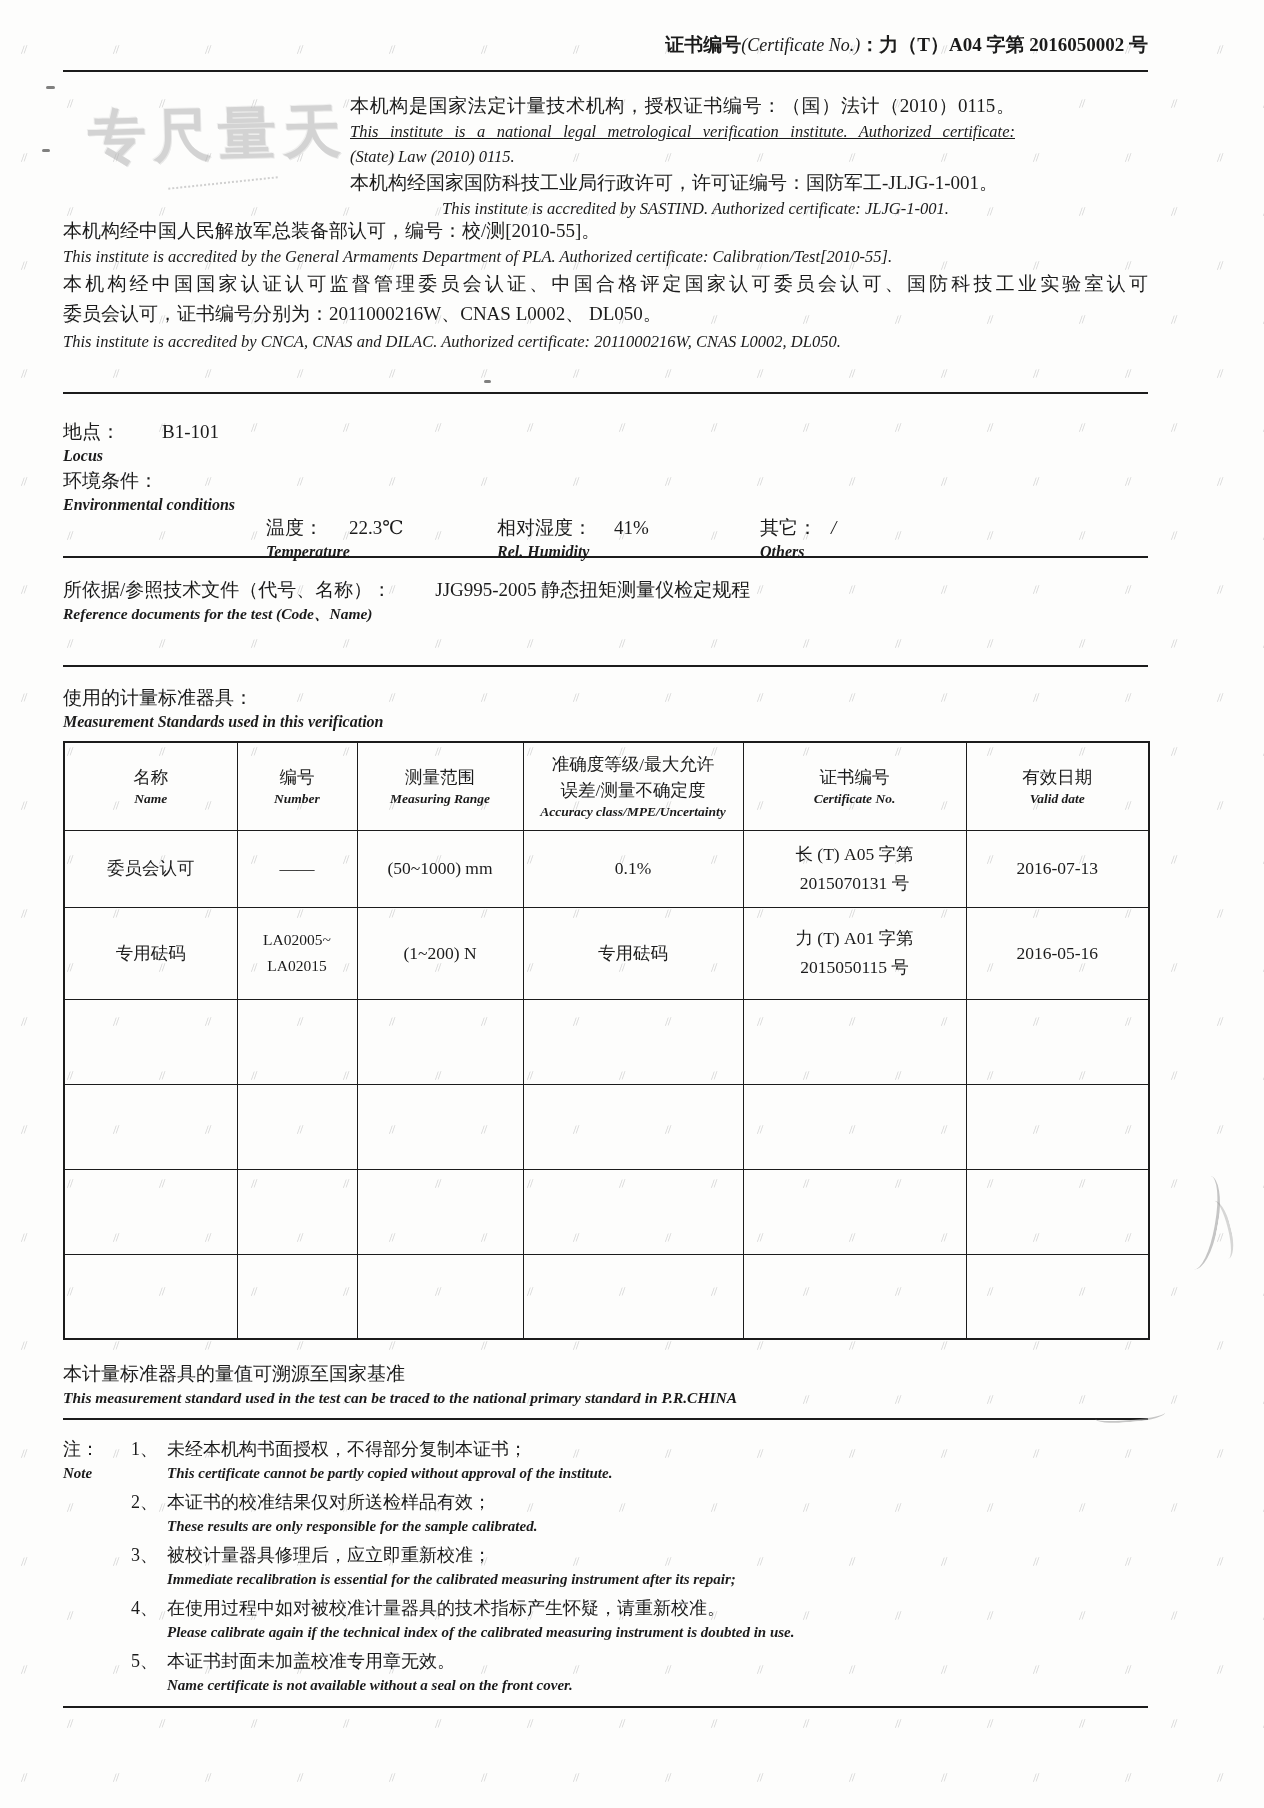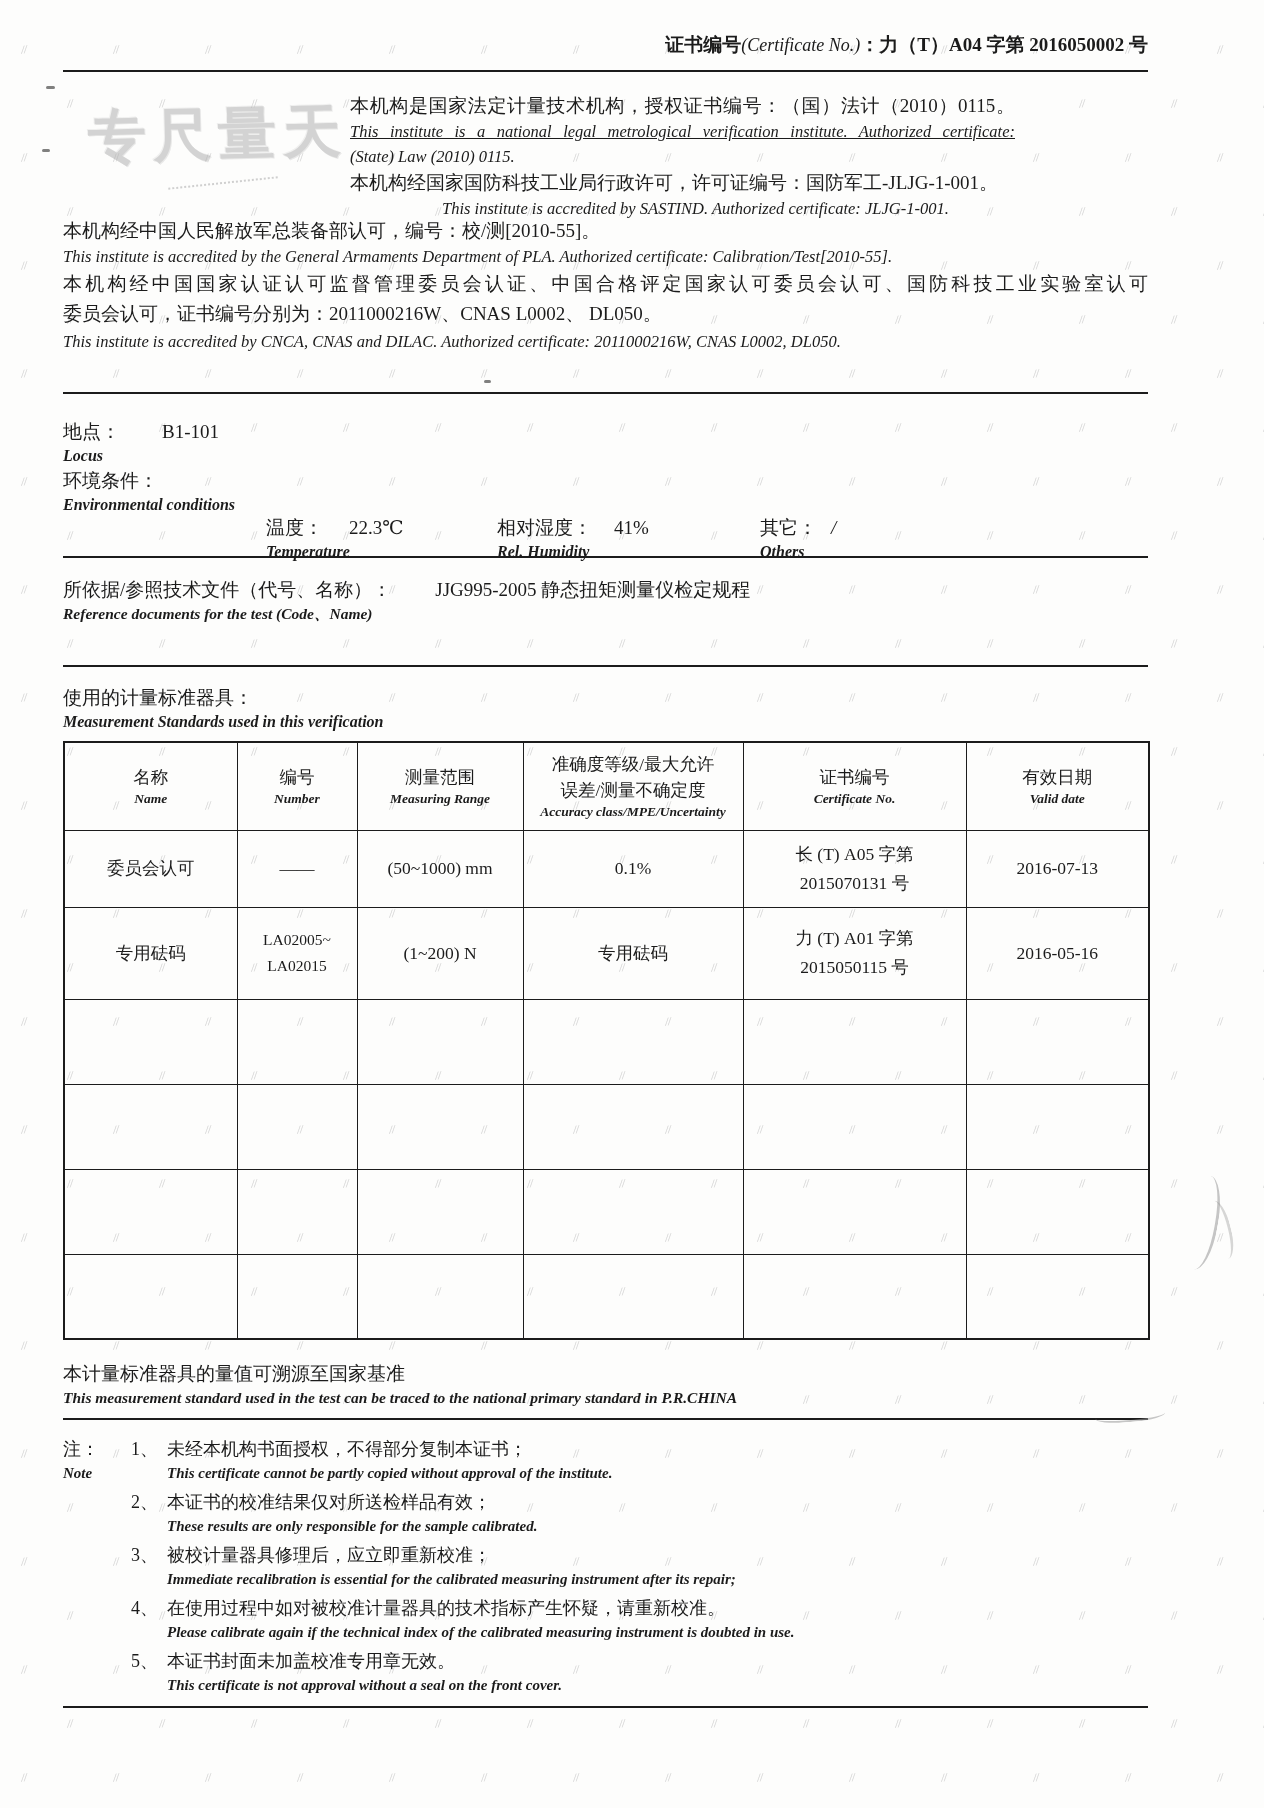--- a/index.html
+++ b/index.html
@@ -718,21 +718,21 @@
         <div class="note-item">
           <div class="note-zh"><span class="note-num">3、</span><span>被校计量器具修理后，应立即重新校准；</span></div>
           <div class="note-en">Immediate recalibration is essential for the calibrated measuring instrument after its repair;</div>
         </div>
         <div class="note-item">
           <div class="note-zh"><span class="note-num">4、</span><span>在使用过程中如对被校准计量器具的技术指标产生怀疑，请重新校准。</span></div>
           <div class="note-en">Please calibrate again if the technical index of the calibrated measuring instrument is doubted in use.</div>
         </div>
         <div class="note-item">
           <div class="note-zh"><span class="note-num">5、</span><span>本证书封面未加盖校准专用章无效。</span></div>
-          <div class="note-en">This certificate is not approval without a seal on the front cover.</div>
+          <div class="note-en">Name certificate is not available without a seal on the front cover.</div>
         </div>
       </div>
     </div>
 
     <div class="rule" style="top:1706px"></div>
 
 
     <div class="art" style="left:46px;top:86px;width:9px;height:3px;"></div>
     <div class="art" style="left:42px;top:149px;width:8px;height:3px;"></div>
     <div class="art" style="left:484px;top:380px;width:7px;height:3px;"></div>

